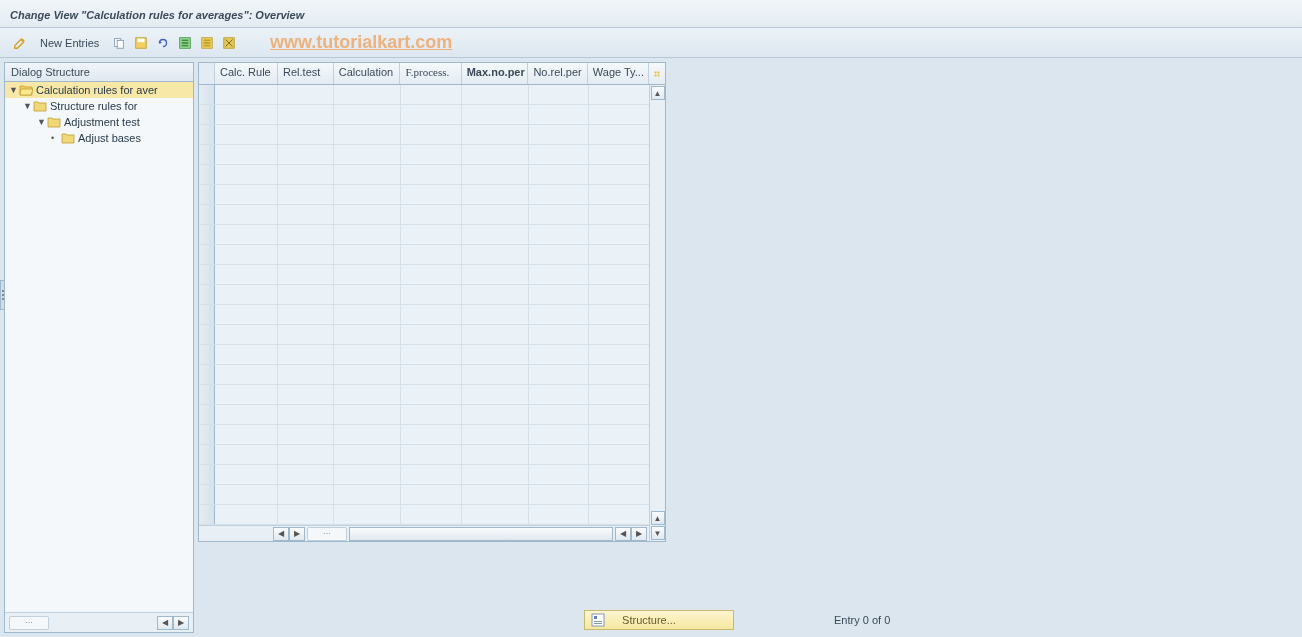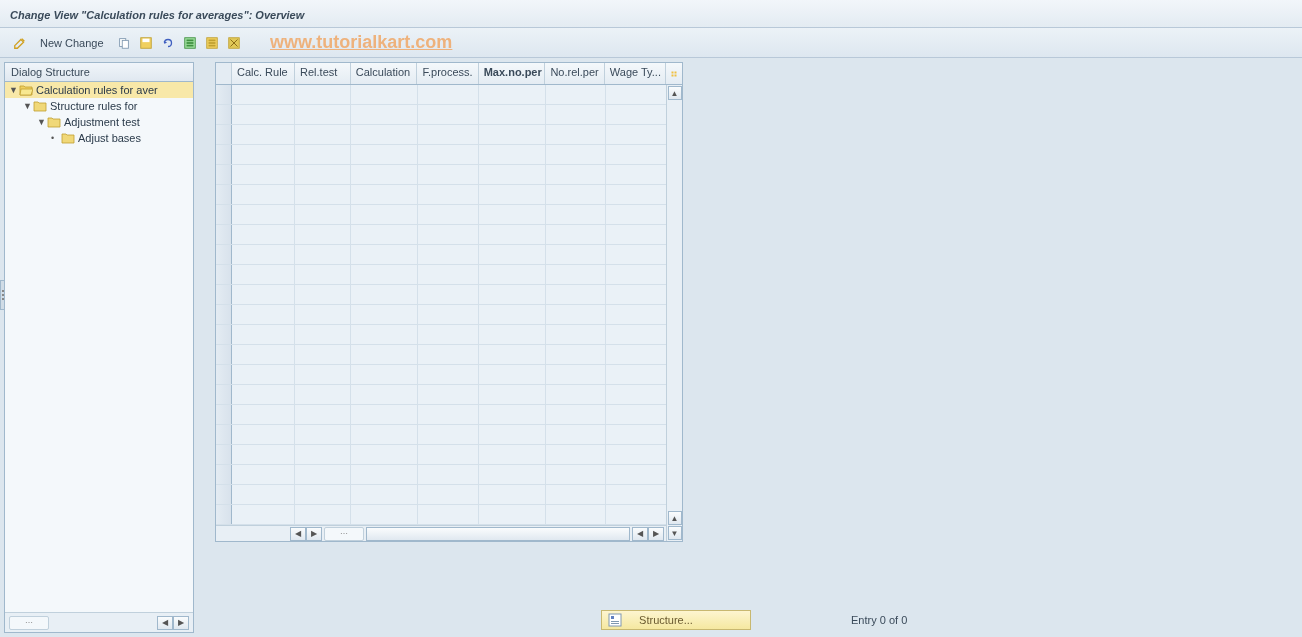--- a/index.html
+++ b/index.html
@@ -63,21 +63,21 @@
     .main-area {
       display: flex;
       height: calc(100% - 58px);
       background: #dce6ee;
     }
     
     .sidebar {
       width: 190px;
       background: #e8eff5;
       border: 1px solid #a0b8cc;
-      margin: 4px 19px 4px 4px;
+      margin: 4px 2px 4px 4px;
       position: relative;
       display: flex;
       flex-direction: column;
     }
     
     .sidebar-header {
       background: linear-gradient(to bottom, #f0f5fa 0%, #e0e8f0 100%);
       padding: 3px 6px;
       border-bottom: 1px solid #a0b8cc;
       color: #3a4a5a;
@@ -188,21 +188,21 @@
       border-right: 1px solid #c0d0dc;
       color: #3a4a5a;
       overflow: hidden;
       white-space: nowrap;
     }
     
     .row-selector-col { width: 16px; flex-shrink: 0; background: #e4ecf3; }
     .col-calc { width: 68px; }
     .col-rel { width: 60px; }
     .col-cum { width: 72px; }
-    .col-fproc { width: 66px; }
+    .col-fproc { width: 66px; font-family: Liberation Serif, serif; }
     .col-max { width: 72px; font-weight: bold; }
     .col-norel { width: 64px; }
     .col-wage { width: 66px; }
     .config-col { width: 16px; flex-shrink: 0; border-right: none; display:flex; align-items:center; justify-content:center; }
     
     .table-body {
       position: relative;
     }
     
     .table-row {
@@ -350,21 +350,21 @@
   <span>Change View "Calculation rules for averages": Overview</span>
 </div>
 
 <div class="toolbar">
   <span class="toolbar-icon">
     <svg class="icon-svg" viewBox="0 0 16 16">
         <path d="M2 11 L9 4 L12 7 L5 14 L2 14 Z" fill="none" stroke="#d0a020" stroke-width="1.5"></path>
         <path d="M10 3 L13 6" stroke="#d0a020" stroke-width="1.5"></path>
       </svg>
   </span>
-  <span class="toolbar-btn">New Change</span>
+  <span class="toolbar-btn">New Entries</span>
   <span class="toolbar-icon">
     <svg class="icon-svg" viewBox="0 0 16 16">
         <rect x="3" y="3" width="7" height="9" fill="#fff" stroke="#8098b0"></rect>
         <rect x="6" y="5" width="7" height="9" fill="#fff" stroke="#8098b0"></rect>
       </svg>
   </span>
   <span class="toolbar-icon">
     <svg class="icon-svg" viewBox="0 0 16 16">
         <rect x="2" y="2" width="12" height="12" fill="#f0d060" stroke="#c0a030"></rect>
         <rect x="4" y="3" width="8" height="4" fill="#fff"></rect>

